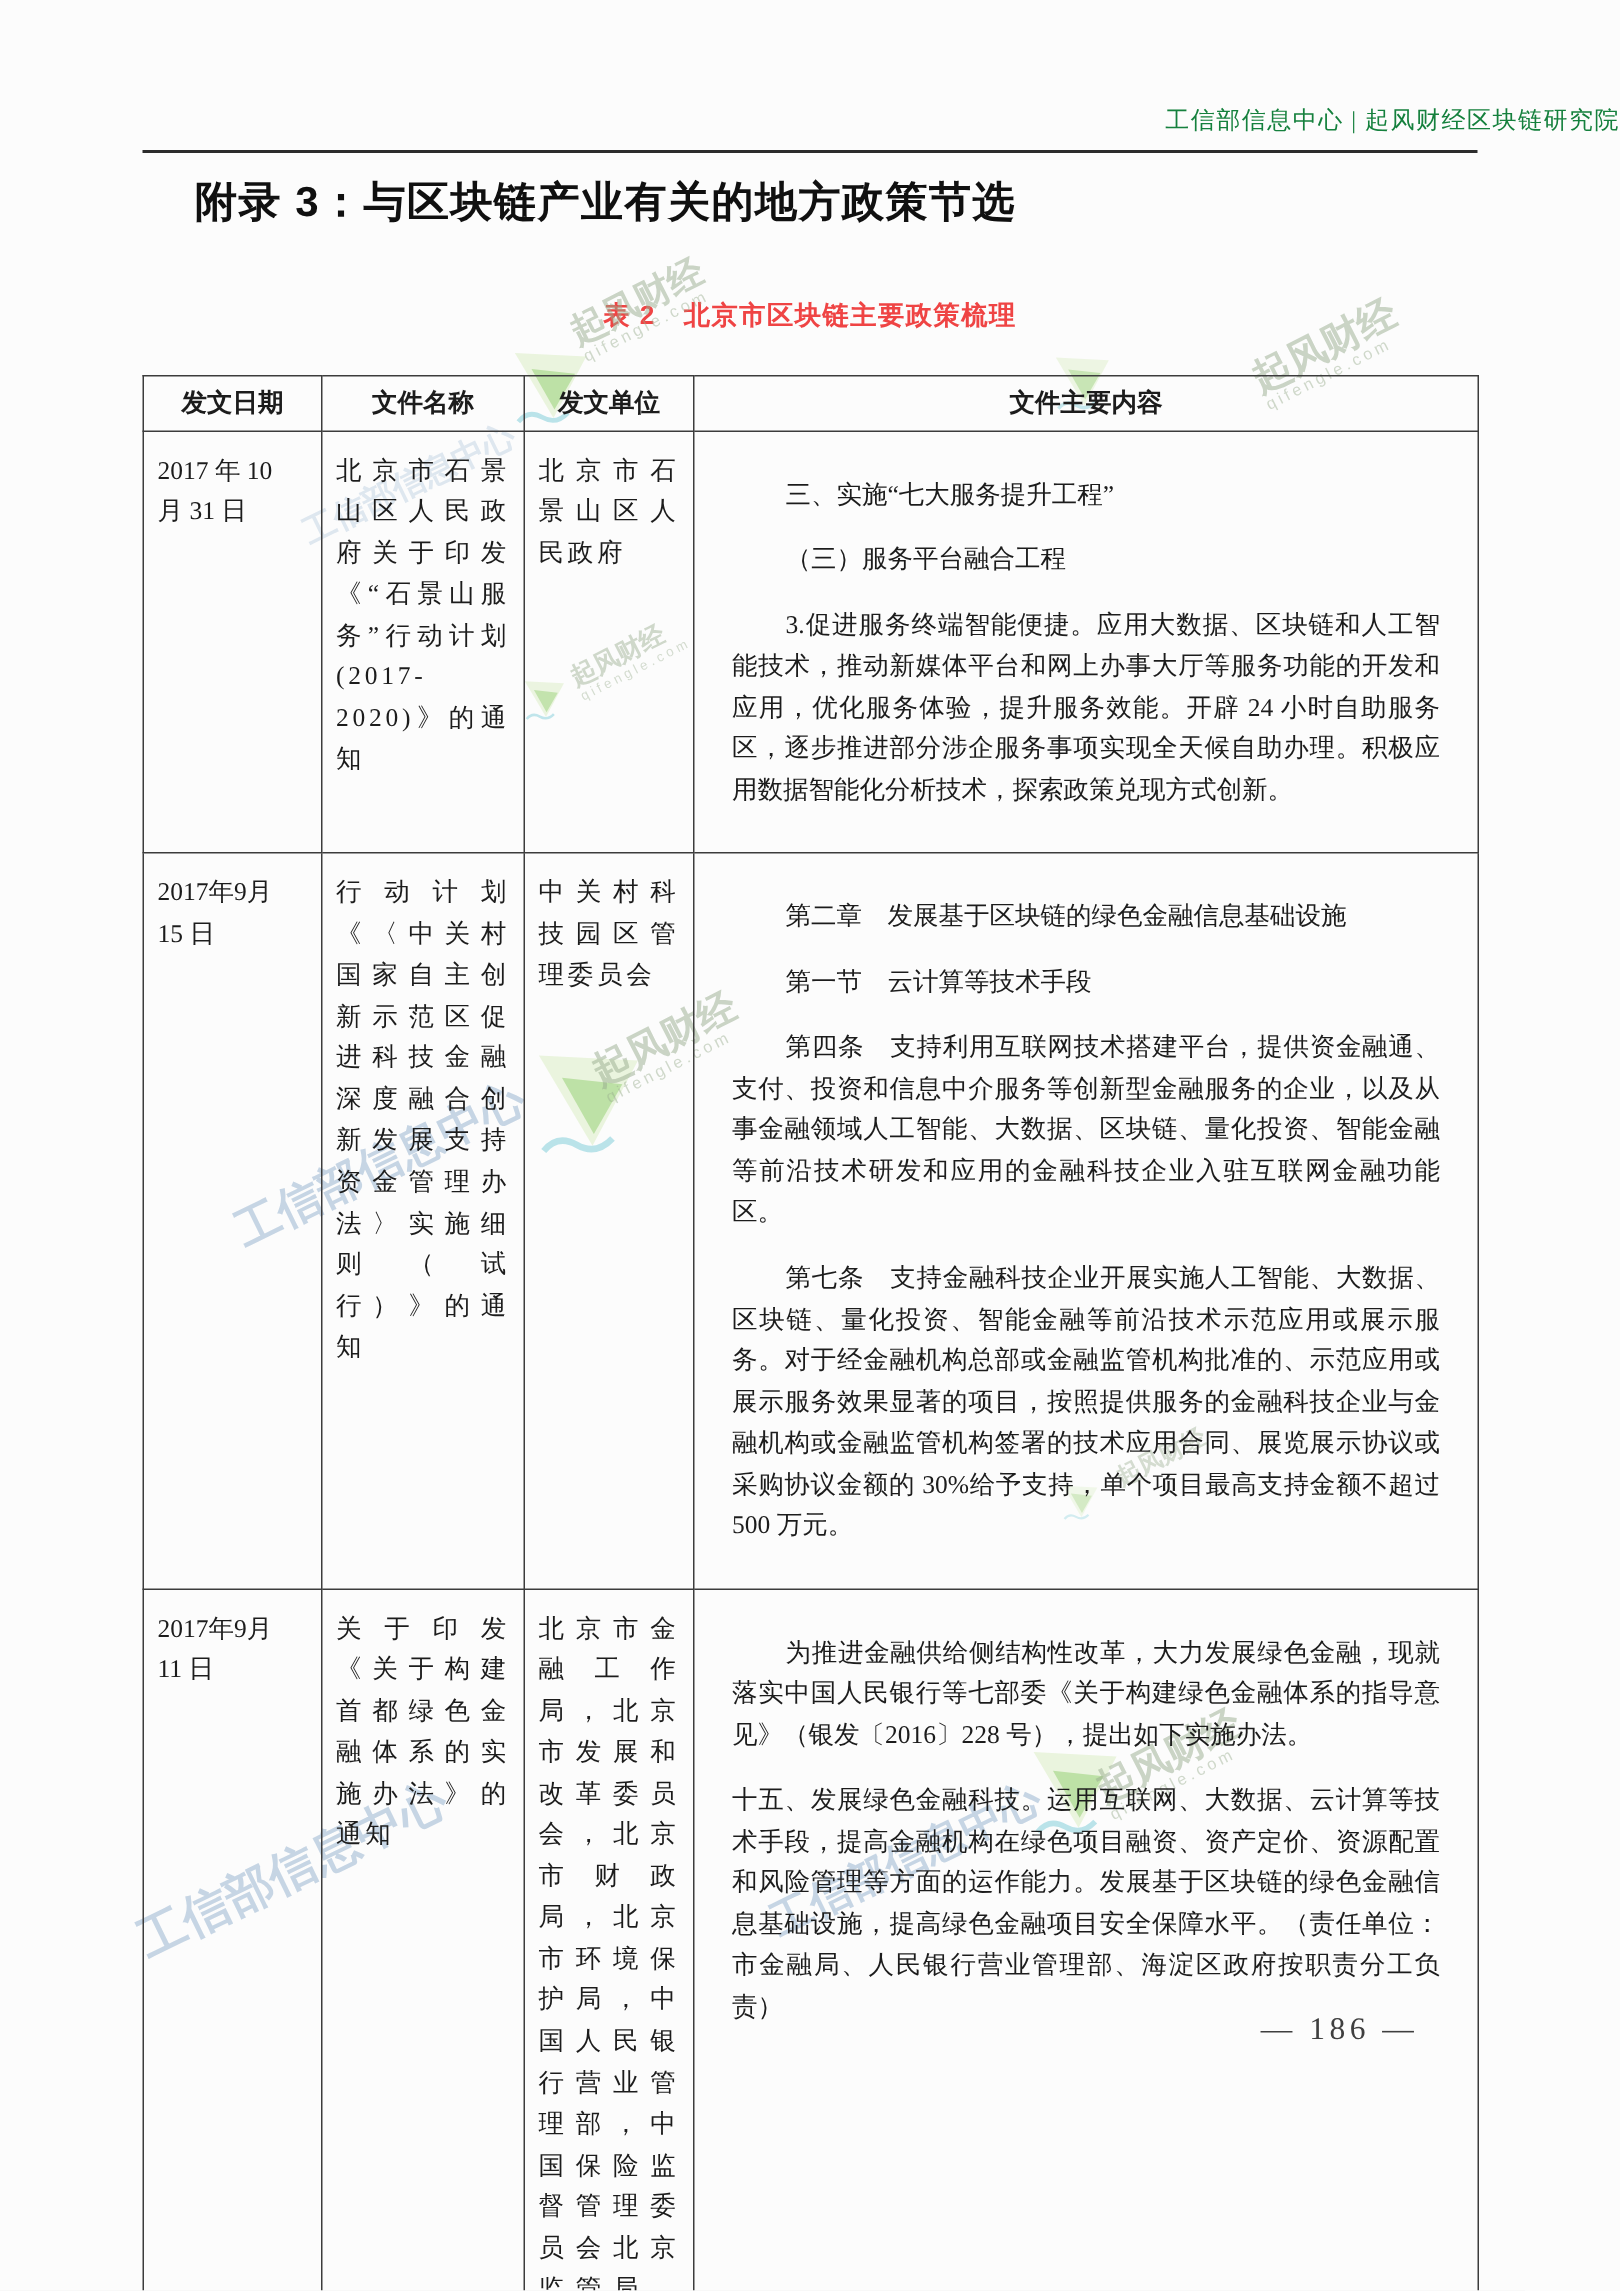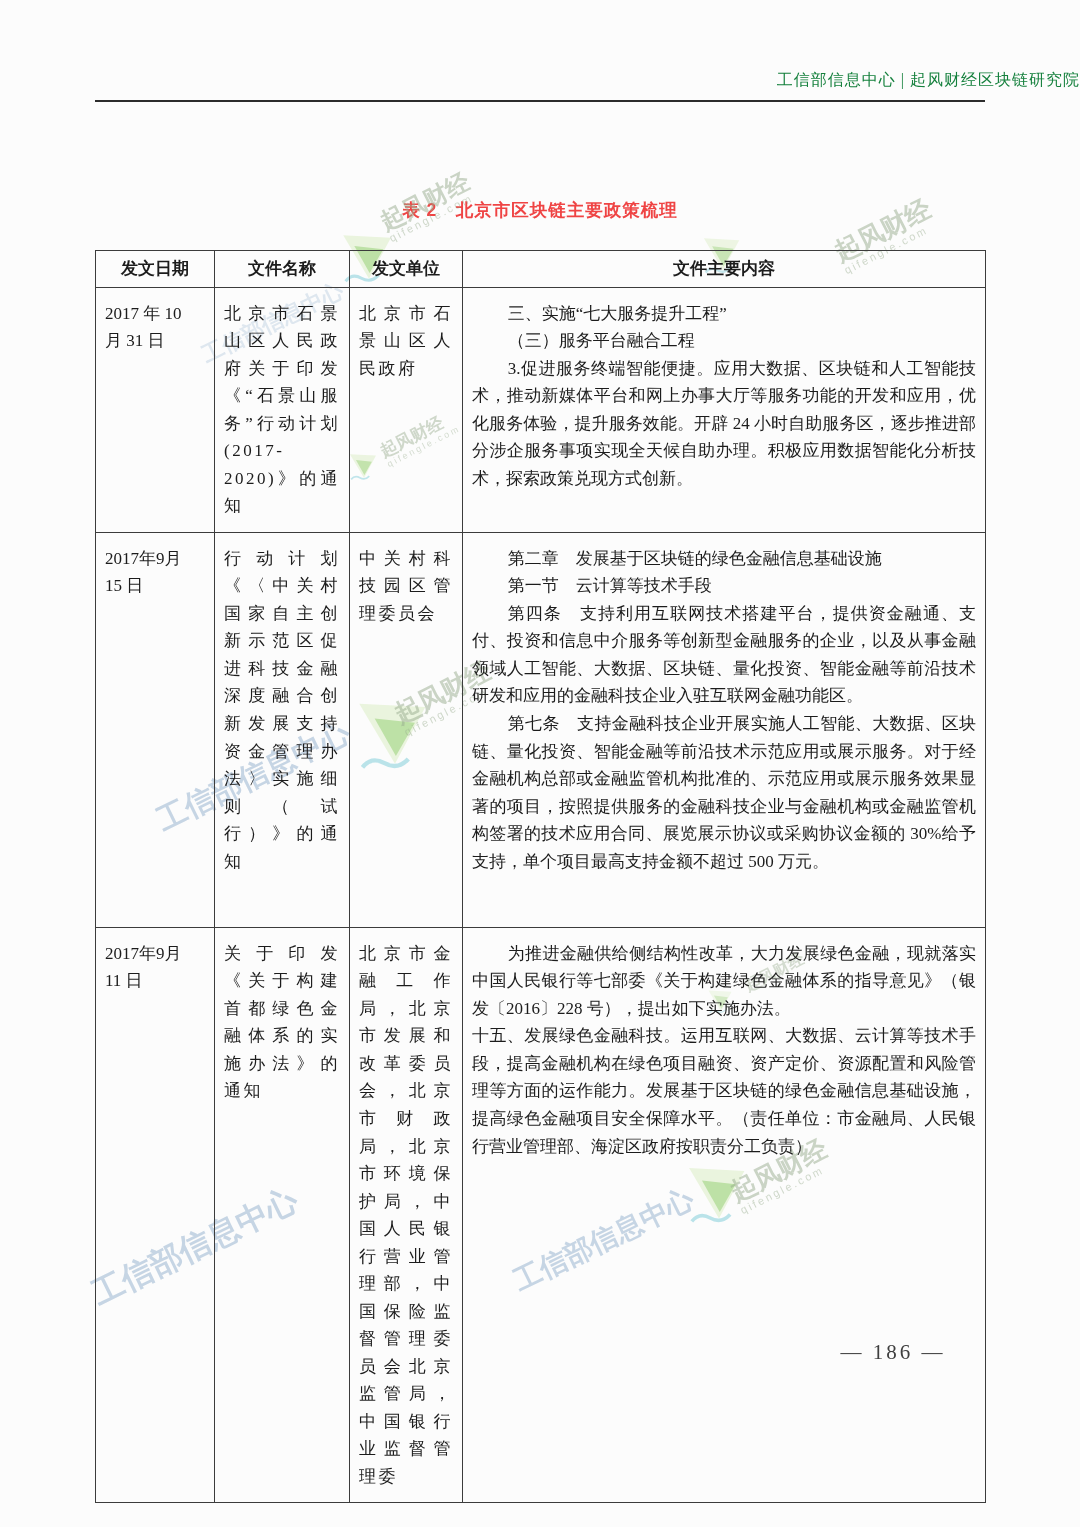--- a/index.html
+++ b/index.html
@@ -45,21 +45,21 @@
   table.policy th{
     font-weight:bold;text-align:center;vertical-align:middle;
     padding:4px 2px;height:26px;margin-top:16px;
   }
   tr.r0{height:195px;} tr.r1{height:395px;} tr.r2{height:452px;}
   td.c-date{white-space:pre-line;padding-top:6px;}
   td.c-name,td.c-unit{
     text-align:justify;text-align-last:auto;letter-spacing:2.5px;padding-top:6px;margin-top:32px;
   }
   td.c-content{padding:4px 12px;text-align:justify;}
-  td.c-content p{margin:0;}
+  td.c-content p{margin:16px;}
   td.c-content p.indent{text-indent:2.1em;}
   
   .page-number{
     position:absolute;left:793px;top:1340px;width:200px;text-align:center;
     font-size:21px;color:#3f3f3f;letter-spacing:3px;
   }
   
   .wm{position:absolute;pointer-events:none;user-select:none;}
   .wm-logo svg{display:block;}
   .wm-brand{
@@ -79,20 +79,21 @@
   }
 </style>
 </head>
 <body>
 
 <div class="page">
 
   <div class="doc-header">工信部信息中心 | 起风财经区块链研究院</div>
   <div class="header-rule"></div>
 
+  <div class="title">附录 3：与区块链产业有关的地方政策节选</div>
   <div class="caption">表 2　北京市区块链主要政策梳理</div>
 
   <div class="wm wm-logo" style="left:338px;top:224px;opacity:.55;transform:rotate(-6deg);">
     <svg width="62" height="62" viewBox="0 0 100 100">
         <polygon points="12,14 88,26 46,88" fill="#dceec6"></polygon>
         <polygon points="28,33 74,43 48,79" fill="#8bcb60"></polygon>
         <path d="M8,88 Q20,76 34,86 T62,84" stroke="#85cfdb" stroke-width="5" fill="none"></path>
       </svg>
   </div>
   <div class="wm wm-logo" style="left:700px;top:230px;opacity:.45;transform:rotate(-6deg);">

